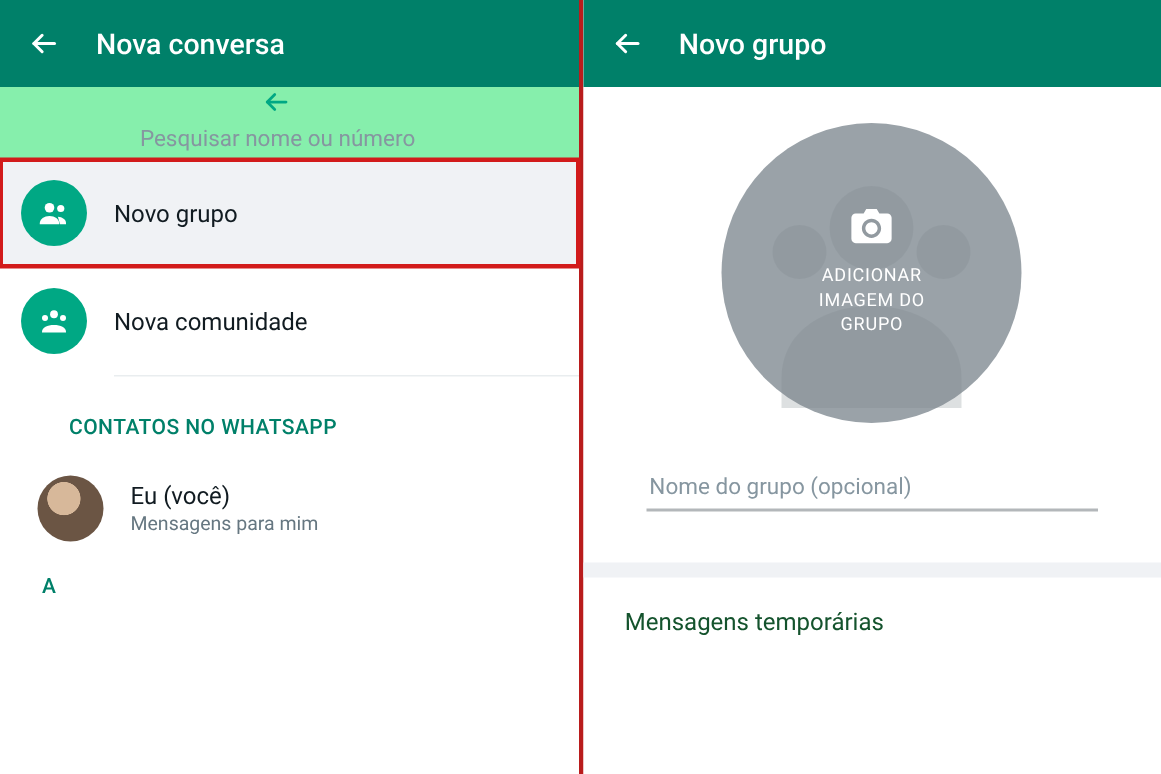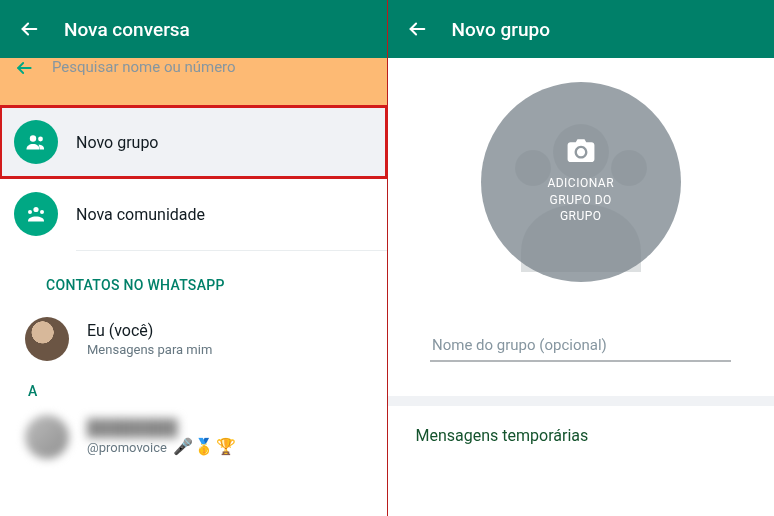--- a/index.html
+++ b/index.html
@@ -1,22 +1,22 @@
 <!DOCTYPE html>
 <html><head>
   <meta charset="utf-8">
   <style>
     * { margin: 0; padding: 0; box-sizing: border-box; font-family: -apple-system, BlinkMacSystemFont, "Segoe UI", Roboto, Helvetica, Arial, sans-serif; }
     body { display: flex; width: 774px; height: 516px; overflow: hidden; background: #fff; }
     .pane { flex: 1; display: flex; flex-direction: column; background: #fff; position: relative; }
-    .pane-left { border-right: 1px solid #b91c1c; }
+    .pane-left { border-right: 3px solid #b91c1c; }
     .header { background: #008069; color: #fff; display: flex; align-items: center; height: 58px; padding: 0 18px; }
     .header .back { margin-right: 24px; display: flex; align-items: center; cursor: pointer; }
     .header-title { font-size: 19px; font-weight: 500; }
-    .search-row { display: flex; align-items: flex-start; background: #fdba74; height: 48px; padding: 0 14px; }
+    .search-row { display: flex; align-items: center; background: #86efac; height: 48px; padding: 0 14px; flex-direction: column; }
     .search-row .back2 { margin-right: 18px; display:flex; align-items:center; cursor:pointer; }
     .search-input { flex: 1; border: none; background: transparent; font-size: 15px; color: #54656f; outline: none; }
     .search-input::placeholder { color: #8696a0; }
     .option-row { display: flex; align-items: center; padding: 14px 14px; cursor: pointer; }
     .option-row .circle-icon { width: 44px; height: 44px; border-radius: 50%; background: #00a884; display: flex; align-items: center; justify-content: center; margin-right: 18px; }
     .option-row .label { font-size: 16px; color: #111b21; }
     .highlight { outline: 3px solid #d21b1b; outline-offset: -2px; background:#f0f2f5; }
     .divider-line { height: 1px; background: #e9edef; margin-left: 76px; }
     .section-header { color: #008069; font-size: 14px; font-weight: 500; padding: 26px 16px 14px 28px; letter-spacing: .3px; margin-left: 18px; }
     .contact-row { display: flex; align-items: center; padding: 10px 25px; cursor:pointer; }
@@ -25,21 +25,21 @@
     .contact-text .name { font-size: 16px; color: #111b21; }
     .contact-text .sub { font-size: 13px; color: #667781; margin-top: 2px; }
     .letter-header { color: #008069; font-size: 14px; font-weight: 500; padding: 12px 28px 6px; }
     .emoji-line { font-size: 16px; letter-spacing: 2px; padding-left: 0; color:#333; }
 
     
     .right-body { flex:1; display:flex; flex-direction:column; align-items:center; padding-top: 24px; }
     .group-photo { width: 200px; height: 200px; border-radius: 50%; background: #9aa2a8; display:flex; flex-direction:column; align-items:center; justify-content:center; color:#fff; text-align:center; cursor:pointer; position:relative; }
     .group-photo .camera { margin-bottom: 8px; }
     .group-photo .photo-text { font-size: 12px; line-height: 1.4; letter-spacing:.5px; }
-    .name-field-wrap { width: 78%; margin-top: 48px; }
+    .name-field-wrap { width: 78%; margin-top: 27px; }
     .name-field { width:100%; border:none; border-bottom: 2px solid #b3b7ba; font-size: 15px; padding: 6px 2px; outline:none; color:#54656f; background:transparent; }
     .name-field::placeholder { color:#8696a0; }
     .gray-bar { width:100%; height:10px; background:#f0f2f5; margin-top: 34px; }
     .temp-msgs { width:100%; padding: 20px 28px; font-size:16px; color:#14532d; }
   </style>
 </head>
 <body>
 
 <div class="pane pane-left">
   <div class="header">
@@ -93,30 +93,20 @@
   <div class="contact-row">
     <div class="avatar" style="background:radial-gradient(circle at 40% 35%, #d7b89a 0 28%, #6b5544 29% 100%);"></div>
     <div class="contact-text">
       <div class="name">Eu (você)</div>
       <div class="sub">Mensagens para mim</div>
     </div>
   </div>
 
   <div class="letter-header">A</div>
 
-  <div class="contact-row" style="padding-bottom:0;">
-    <div class="avatar avatar-blur" style="background:linear-gradient(135deg,#bdbdbd,#8f8f8f);"></div>
-    <div class="contact-text">
-      <div class="name" style="filter:blur(5px);color:#888;">████████</div>
-      <div style="display:flex;gap:6px;align-items:center;">
-        <span class="sub">@promovoice</span>
-        <span class="emoji-line">🎤🥇🏆</span>
-      </div>
-    </div>
-  </div>
 </div>
 
 <div class="pane">
   <div class="header">
     <span class="back">
       <svg width="22" height="22" viewBox="0 0 24 24" fill="none" stroke="#fff" stroke-width="2.2" stroke-linecap="round" stroke-linejoin="round">
           <line x1="20" y1="12" x2="5" y2="12"></line>
           <polyline points="11 18 5 12 11 6"></polyline>
         </svg>
     </span>
@@ -131,21 +121,21 @@
         <circle cx="52" cy="86" r="18" fill="#7d868c"></circle>
         <circle cx="148" cy="86" r="18" fill="#7d868c"></circle>
       </svg>
       <span class="camera" style="z-index:1;">
         <svg width="28" height="24" viewBox="0 0 24 20" fill="#fff">
             <path d="M9 0l-1.5 2.5H3C1.6 2.5.5 3.6.5 5v12c0 1.4 1.1 2.5 2.5 2.5h18c1.4 0 2.5-1.1 2.5-2.5V5c0-1.4-1.1-2.5-2.5-2.5h-4.5L15 0H9zm3 5.5c3 0 5.5 2.5 5.5 5.5S15 16.5 12 16.5 6.5 14 6.5 11 9 5.5 12 5.5zm0 2c-1.9 0-3.5 1.6-3.5 3.5s1.6 3.5 3.5 3.5 3.5-1.6 3.5-3.5S13.9 7.5 12 7.5z"></path>
           </svg>
       </span>
       <div class="photo-text" style="z-index:1;">
         <div>ADICIONAR</div>
-        <div>GRUPO DO</div>
+        <div>IMAGEM DO</div>
         <div>GRUPO</div>
       </div>
     </div>
 
     <div class="name-field-wrap">
       <input class="name-field" placeholder="Nome do grupo (opcional)" style="">
     </div>
 
     <div class="gray-bar"></div>
 

